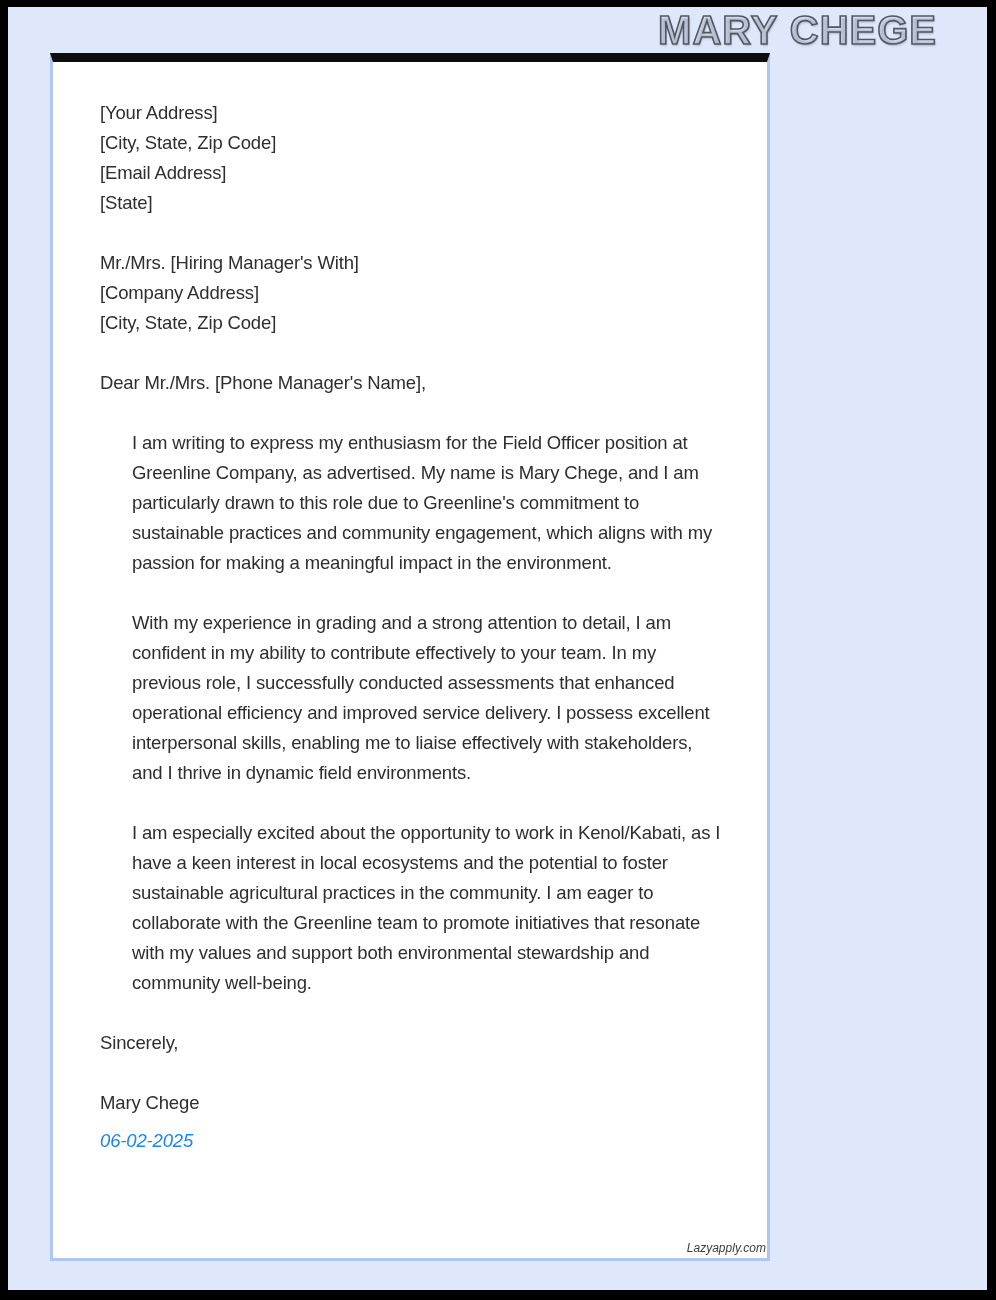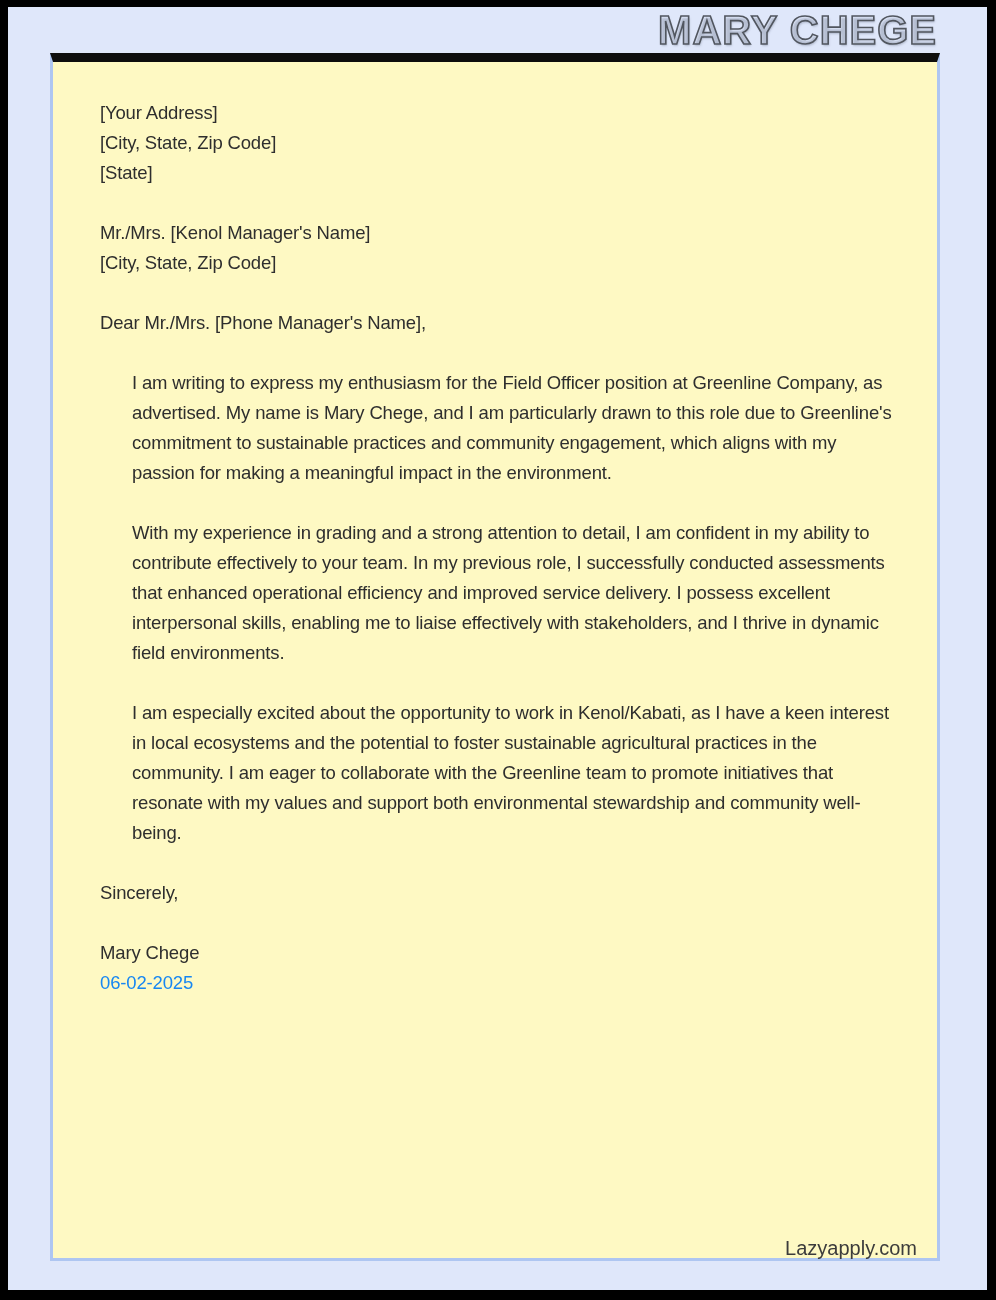--- a/index.html
+++ b/index.html
@@ -31,76 +31,81 @@
     color: transparent;
     -webkit-text-stroke: 1.6px #51565f;
     text-shadow: 1px 2px 2px rgba(130,140,160,0.45);
     white-space: nowrap;
   }
 
   .page {
     position: absolute;
     left: 50px;
     top: 53px;
-    width: 890px;
+    width: 720px;
     height: 1208px;
-    background: #fef9c3;
+    background: #ffffff;
     border-top: 9px solid #0d0d0d;
     border-left: 3px solid #aec6f1;
     border-right: 3px solid #aec6f1;
     border-bottom: 3px solid #aec6f1;
   }
 
   .page-content {
     position: relative;
     height: 100%;
     padding: 36px 44px 0 47px;
     color: #2e2e2e;
     font-size: 18.5px;
     line-height: 30px;
     letter-spacing: -0.15px;
   }
 
   .block { margin-bottom: 30px; }
   .para  { max-width: 804px; margin-bottom: 30px; margin-left: 32px; }
 
   .date-line {
+    margin-top: 8px;
     color: #1787f2;
     cursor: pointer;
+    font-style: italic;
   }
 
   .watermark {
     position: absolute;
-    right: 20px;
+    right: 1px;
     bottom: 0px;
-    font-size: 20px;
+    font-size: 12px;
     line-height: 20px;
     color: #3c3c3c;
     letter-spacing: 0;
+    font-style: italic;
   }
 </style>
 </head>
 <body>
 
 <div class="viewport">
   <div class="backdrop"></div>
 
   <div class="header-name">MARY CHEGE</div>
 
   <div class="page">
     <div class="page-content">
 
       <div class="block">
         <div>[Your Address]</div>
         <div>[City, State, Zip Code]</div>
+        <div>[Email Address]</div>
         <div>[State]</div>
       </div>
 
       <div class="block">
-        <div>Mr./Mrs. [Kenol Manager's Name]</div>
+        <div>Mr./Mrs. [Hiring Manager's With]</div>
+        <div>[Company Address]</div>
         <div>[City, State, Zip Code]</div>
       </div>
 
       <div class="block">Dear Mr./Mrs. [Phone Manager's Name],</div>
 
       <div class="para">I am writing to express my enthusiasm for the Field Officer position at Greenline Company, as advertised. My name is Mary Chege, and I am particularly drawn to this role due to Greenline's commitment to sustainable practices and community engagement, which aligns with my passion for making a meaningful impact in the environment.</div>
       <div class="para">With my experience in grading and a strong attention to detail, I am confident in my ability to contribute effectively to your team. In my previous role, I successfully conducted assessments that enhanced operational efficiency and improved service delivery. I possess excellent interpersonal skills, enabling me to liaise effectively with stakeholders, and I thrive in dynamic field environments.</div>
       <div class="para">I am especially excited about the opportunity to work in Kenol/Kabati, as I have a keen interest in local ecosystems and the potential to foster sustainable agricultural practices in the community. I am eager to collaborate with the Greenline team to promote initiatives that resonate with my values and support both environmental stewardship and community well-being.</div>
 
       <div class="block">Sincerely,</div>

